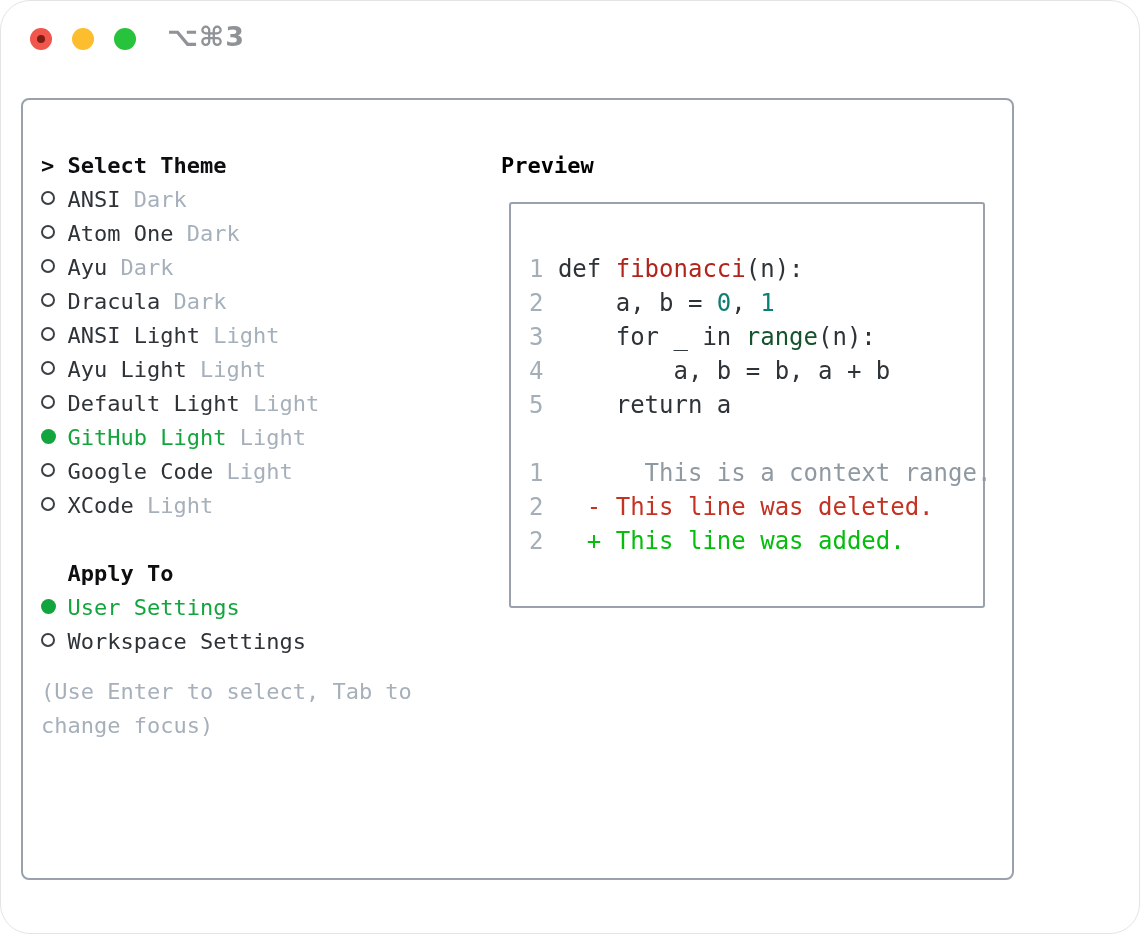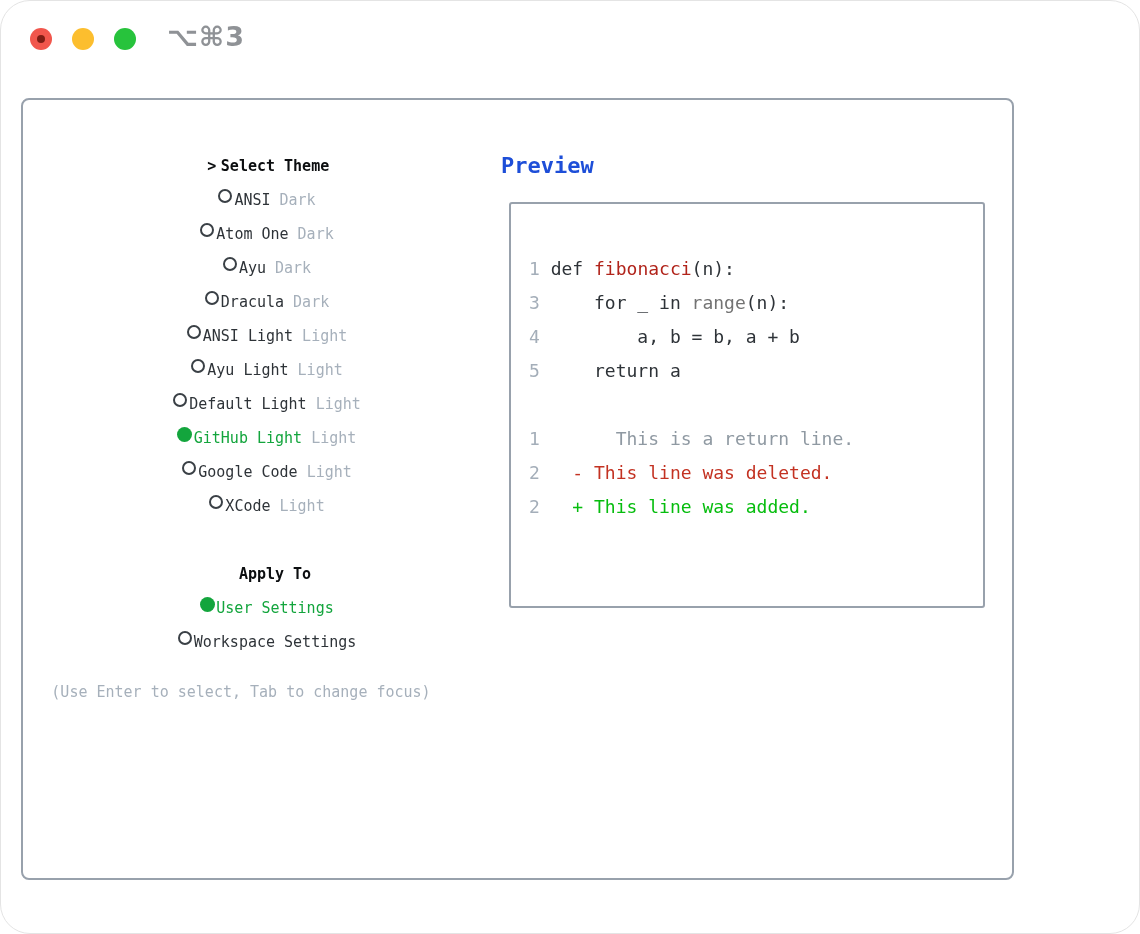--- a/index.html
+++ b/index.html
@@ -16,47 +16,47 @@
   .tl-green{left:113px;background:#27c33c;}
   .win-title{
     position:absolute;left:166px;top:20px;font-family:"DejaVu Sans","Liberation Sans",sans-serif;
     font-size:27px;font-weight:bold;color:#8f9296;letter-spacing:1px;
   }
   
   .panel{
     position:absolute;left:20px;top:97px;width:993px;height:782px;box-sizing:border-box;
     border:2px solid #98a1ac;border-radius:8px;background:#ffffff;
   }
-  .left-pane{position:absolute;left:18px;top:49px;width:450px;font-size:15px;line-height:34px;color:#2e3338;text-align:center;}
+  .left-pane{position:absolute;left:18px;top:49px;width:450px;font-size:22px;line-height:34px;color:#2e3338;}
   .row{height:34px;white-space:pre;}
   .row.blank{height:34px;}
   .mk{display:inline-block;width:2ch;white-space:pre;}
   .hdr{font-weight:bold;color:#0c0e10;}
   .radio{
     display:inline-block;width:10px;height:10px;border-radius:50%;
     border:2px solid #3a4046;position:relative;top:-2px;
   }
   .sel .radio{width:15px;height:15px;border:none;background:#13a53d;top:-1px;}
   .sel .t-name{color:#13a53d;margin-top:47px;}
   .t-variant{margin-left:1ch;color:#a6b0bb;}
   .help{margin-top:16px;width:400px;color:#a6b0bb;white-space:normal;}
   
-  .preview-hdr{position:absolute;left:478px;top:49px;font-size:22px;line-height:34px;font-weight:bold;color:#1d4ed8;}
+  .preview-hdr{position:absolute;left:478px;top:49px;font-size:22px;line-height:34px;font-weight:bold;color:#000000;}
   .preview-box{
     position:absolute;left:486px;top:102px;width:476px;height:406px;box-sizing:border-box;
     border:2px solid #98a1ac;border-radius:3px;background:#ffffff;
-    padding:48px 0 0 18px;font-size:18px;line-height:34px;
+    padding:48px 0 0 18px;font-size:24px;line-height:34px;
   }
   .pline{height:34px;white-space:pre;}
   .lnum{display:inline-block;width:2ch;color:#a4aeb9;white-space:pre;}
   .seg{white-space:pre;}
   .c-d{color:#2e3338;}
   .c-r{color:#b1241b;}
   .c-t{color:#0d7e74;}
-  .c-b{color:#737373;margin-top:44px;}
+  .c-b{color:#14532d;margin-top:44px;}
   .c-ctx{color:#8f99a2;}
   .c-del{color:#c33222;}
   .c-add{color:#06bd0e;}
 </style>
 </head>
 <body>
 
 <div class="window">
 
   <span class="tl tl-red">
@@ -88,23 +88,24 @@
       <div class="row sel"><span class="mk"><span class="radio"></span></span><span class="t-name">User Settings</span></div>
       <div class="row"><span class="mk"><span class="radio"></span></span><span class="t-name">Workspace Settings</span></div>
 
       <div class="help">(Use Enter to select, Tab to change focus)</div>
     </div>
 
     <div class="preview-hdr">Preview</div>
 
     <div class="preview-box">
       <div class="pline"><span class="lnum">1</span><span class="seg c-d">def </span><span class="seg c-r">fibonacci</span><span class="seg c-d">(n):</span></div>
+      <div class="pline"><span class="lnum">2</span><span class="seg c-d">    a, b = </span><span class="seg c-t">0</span><span class="seg c-d">, </span><span class="seg c-t">1</span></div>
       <div class="pline"><span class="lnum">3</span><span class="seg c-d">    for _ in </span><span class="seg c-b">range</span><span class="seg c-d">(n):</span></div>
       <div class="pline"><span class="lnum">4</span><span class="seg c-d">        a, b = b, a + b</span></div>
       <div class="pline"><span class="lnum">5</span><span class="seg c-d">    return a</span></div>
       <div class="pline"></div>
-      <div class="pline"><span class="lnum">1</span><span class="seg c-ctx">      This is a return line.</span></div>
+      <div class="pline"><span class="lnum">1</span><span class="seg c-ctx">      This is a context range.</span></div>
       <div class="pline"><span class="lnum">2</span><span class="seg c-del">  - This line was deleted.</span></div>
       <div class="pline"><span class="lnum">2</span><span class="seg c-add">  + This line was added.</span></div>
     </div>
 
   </div>
 </div>
 
 </body></html>

